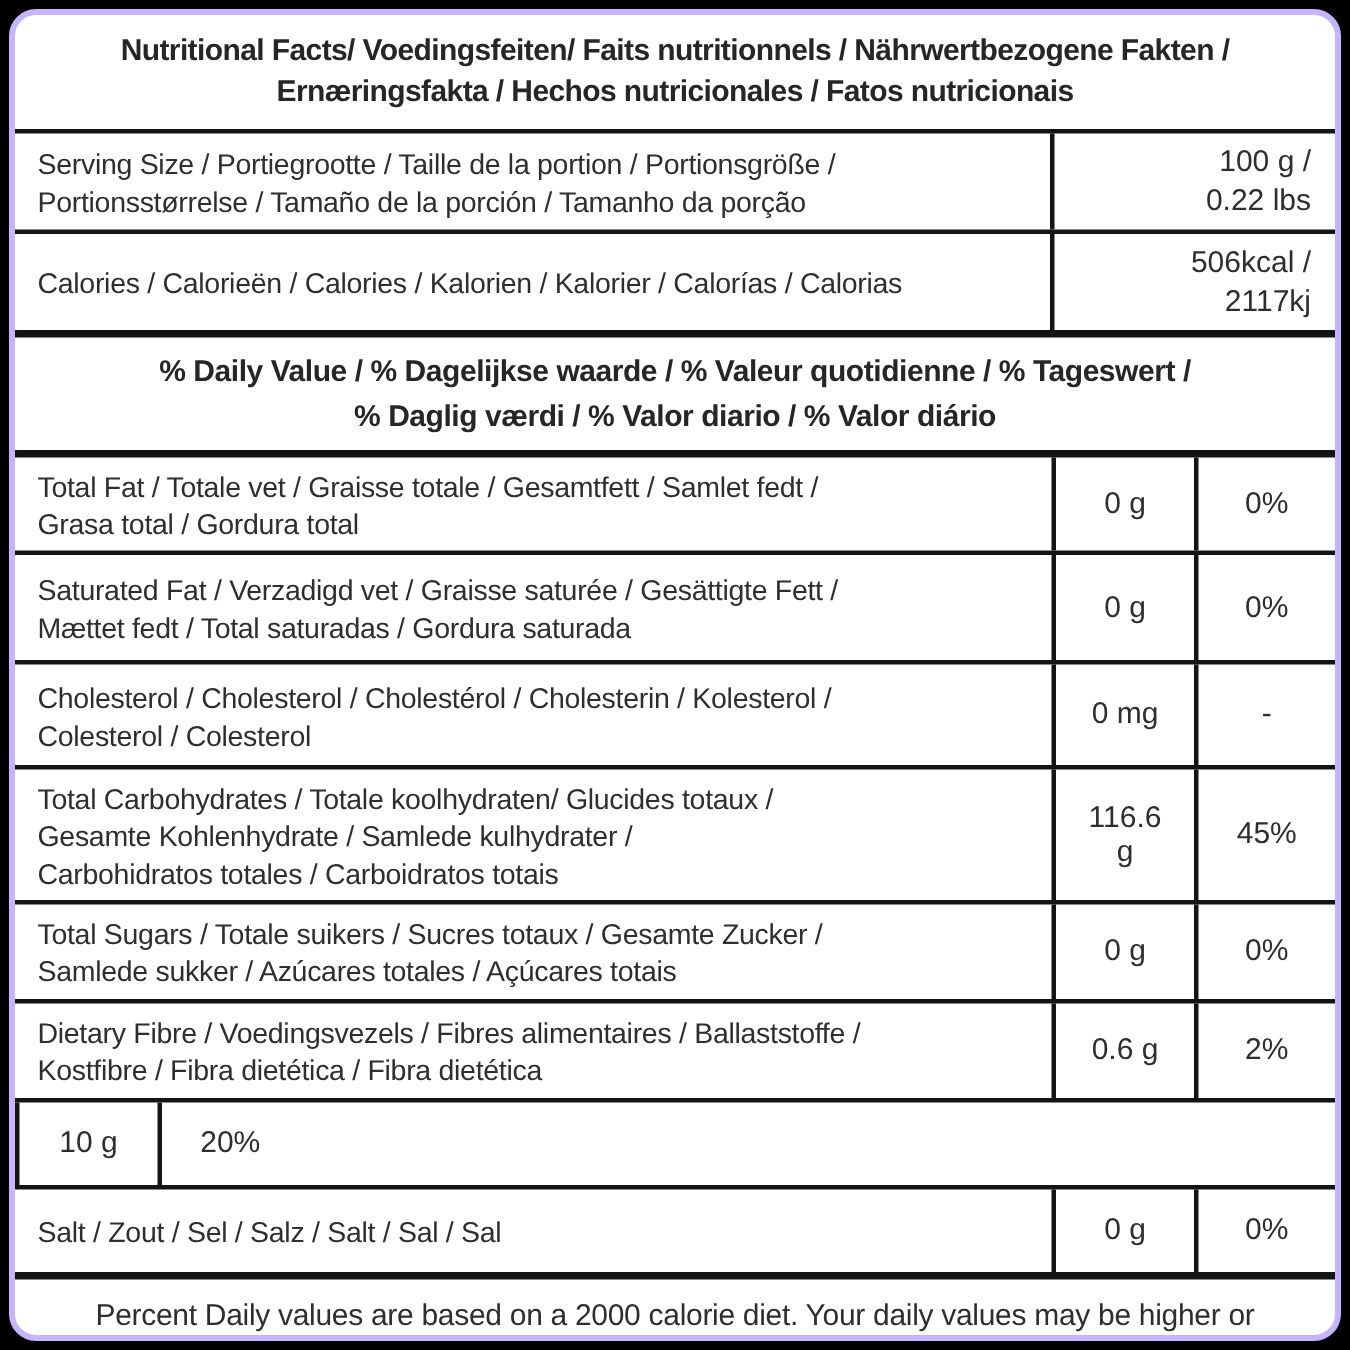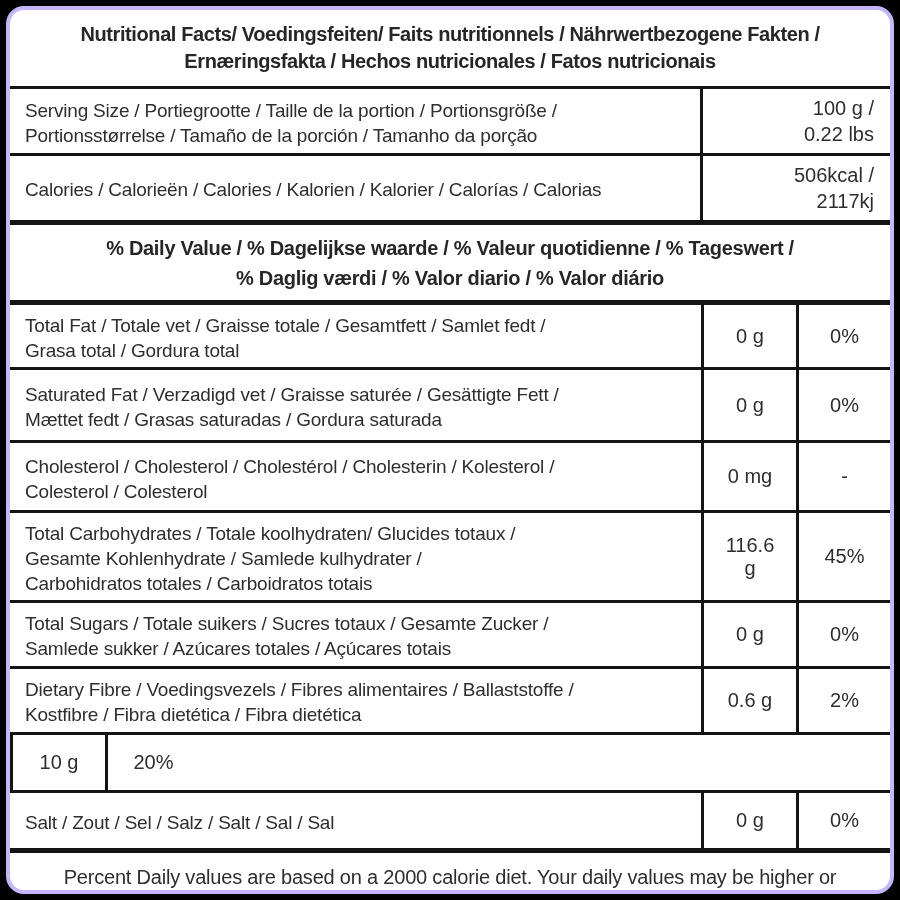--- a/index.html
+++ b/index.html
@@ -153,21 +153,21 @@
 
   <div class="row r-totalfat sep-thick">
     <div class="label-cell pre">Total Fat / Totale vet / Graisse totale / Gesamtfett / Samlet fedt /
 Grasa total / Gordura total</div>
     <div class="amount-cell">0 g</div>
     <div class="dv-cell">0%</div>
   </div>
 
   <div class="row r-satfat sep-thin">
     <div class="label-cell pre">Saturated Fat / Verzadigd vet / Graisse saturée / Gesättigte Fett /
-Mættet fedt / Grasas saturadas / Gordura saturada</div>
+Mættet fedt / Total saturadas / Gordura saturada</div>
     <div class="amount-cell">0 g</div>
     <div class="dv-cell">0%</div>
   </div>
 
   <div class="row r-cholesterol sep-thin">
     <div class="label-cell pre">Cholesterol / Cholesterol / Cholestérol / Cholesterin / Kolesterol /
 Colesterol / Colesterol</div>
     <div class="amount-cell">0 mg</div>
     <div class="dv-cell">-</div>
   </div>

